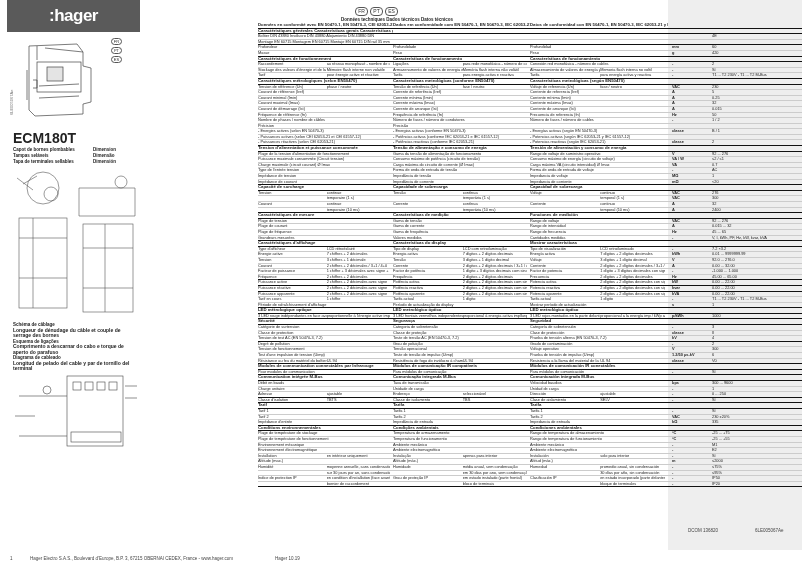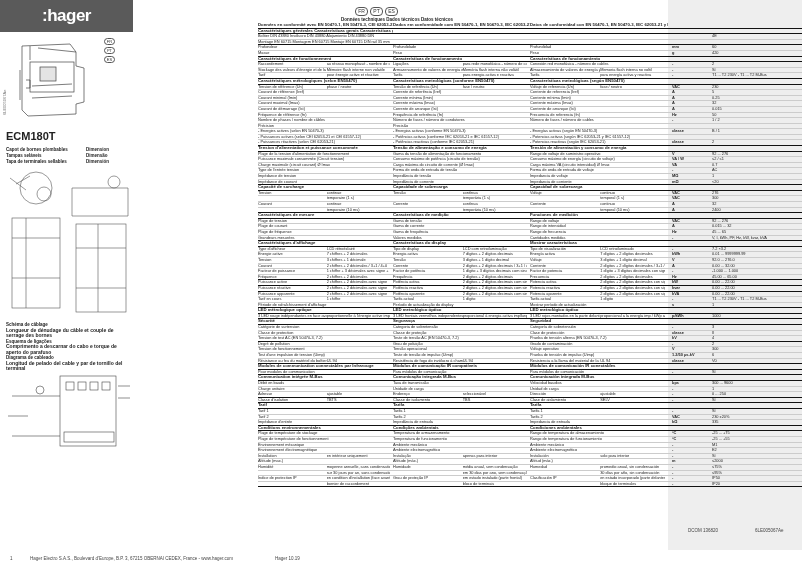--- a/index.html
+++ b/index.html
@@ -1,25 +1,25 @@
 <!DOCTYPE html>
 <html><head>
 <meta charset="utf-8">
 <style>
   * { box-sizing: border-box; margin: 0; padding: 0; }
   html, body { width: 802px; height: 567px; overflow: hidden; background: #fff; }
   body { font-family: "Liberation Sans", sans-serif; color: #222; position: relative; }
-  .leftpanel { position: absolute; left: 0; top: 0; width: 133px; height: 562px; padding-left: 32px; }
+  .leftpanel { position: absolute; left: 7px; top: 0; width: 133px; height: 562px; padding-left: 32px; }
   .logo-bar { position: absolute; left: 0; top: 0; width: 133px; height: 32px; background: #5a5a5a; color: #fff;
     font-size: 17px; font-weight: bold; display: flex; align-items: center; justify-content: center; letter-spacing: -0.5px; }
   .device { position: absolute; left: 18px; top: 40px; width: 72px; height: 78px; }
   .lang-badges { position: absolute; left: 104px; top: 38px; display: flex; flex-direction: column; gap: 2px; }
   .badge { width: 11px; height: 7px; border: 1px solid #555; border-radius: 4px; font-size: 4px; line-height: 5px; text-align: center; color: #333; }
   .vert-code { position: absolute; left: 2px; top: 115px; font-size: 4px; color: #777; transform: rotate(-90deg); transform-origin: left top; white-space: nowrap; }
-  .product { position: absolute; left: 6px; top: 130px; font-size: 11px; font-weight: bold; }
+  .product { position: absolute; left: 6px; top: 130px; font-size: 14px; font-weight: bold; }
   .caps { position: absolute; left: 6px; top: 147px; font-size: 4.5px; font-weight: bold; line-height: 6px; }
   .caps div { display: flex; }
   .caps .c1 { width: 80px; }
   .fig { position: absolute; border: 0; }
   .wiring { position: absolute; left: 6px; top: 322px; font-size: 4.5px; font-weight: bold; line-height: 5.5px; width: 125px; }
   .wiring .big { font-size: 5px; }
   .wiring-fig { position: absolute; left: 8px; top: 356px; width: 122px; height: 112px; }
   .footer { position: absolute; left: 0; top: 550px; width: 802px; height: 17px; font-size: 4.5px; color: #444; }
   .footer span { position: absolute; top: 6px; }
 

